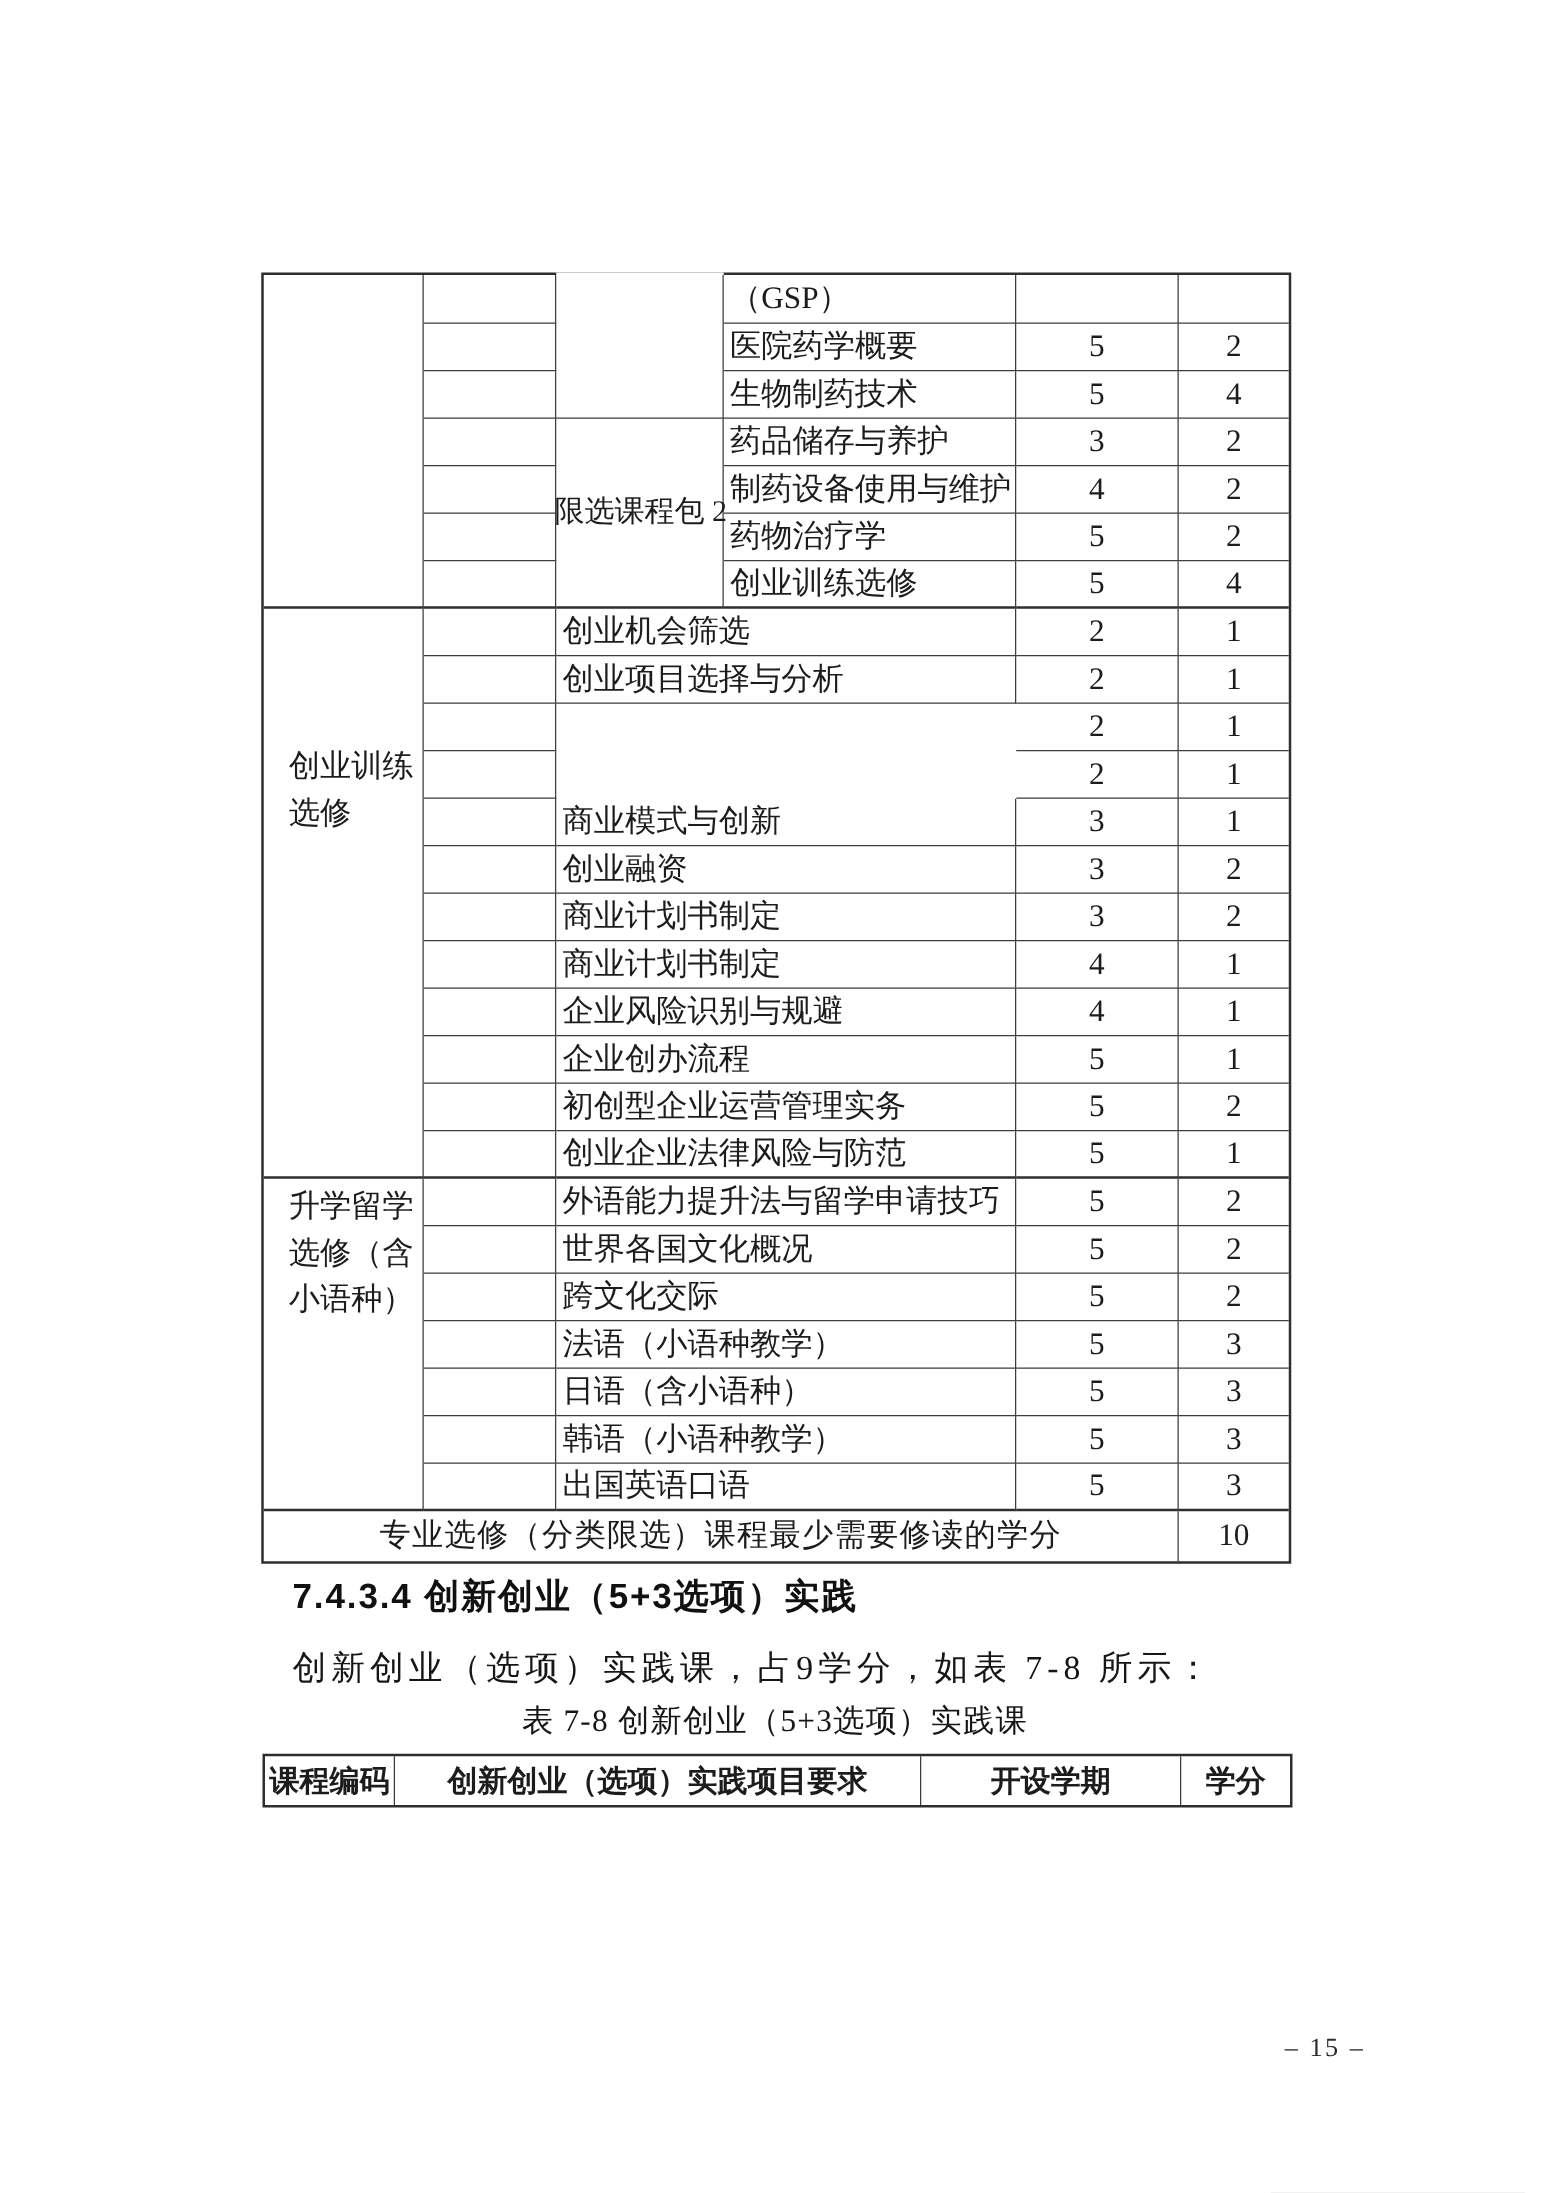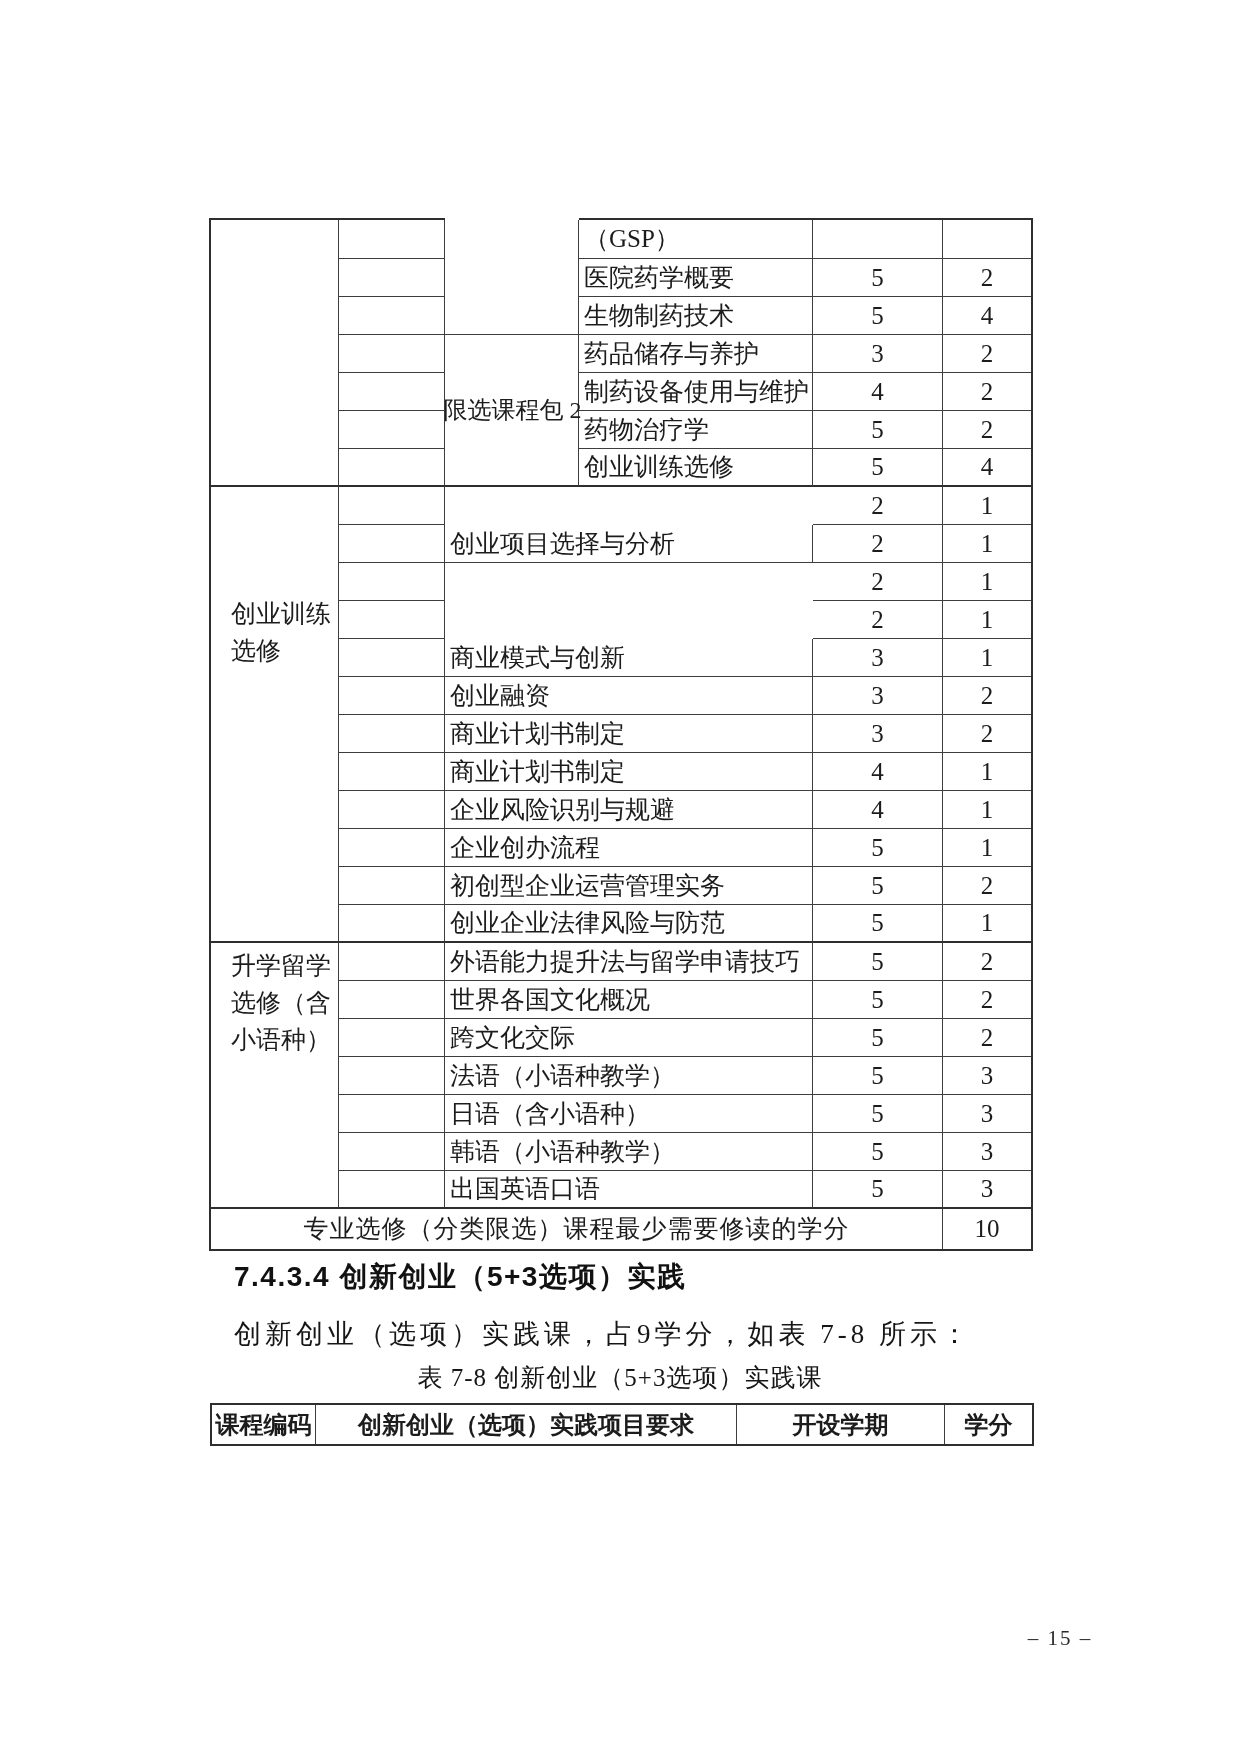--- a/index.html
+++ b/index.html
@@ -100,20 +100,21 @@
     <div class="cell br bb" style="grid-area:11/2"></div>
     <div class="cell br bb" style="grid-area:12/2"></div>
     <div class="cell br bb" style="grid-area:13/2"></div>
     <div class="cell br bb" style="grid-area:14/2"></div>
     <div class="cell br bb" style="grid-area:15/2"></div>
     <div class="cell br bb" style="grid-area:16/2"></div>
     <div class="cell br bb" style="grid-area:17/2"></div>
     <div class="cell br bb" style="grid-area:18/2"></div>
     <div class="cell br bb2" style="grid-area:19/2"></div>
 
+    <div class="cell br bb course" style="grid-area:8/3/9/5">创业机会筛选</div>
     <div class="cell br bb course" style="grid-area:9/3/10/5">创业项目选择与分析</div>
     <div class="cell br bb course" style="grid-area:12/3/13/5">商业模式与创新</div>
     <div class="cell br bb course" style="grid-area:13/3/14/5">创业融资</div>
     <div class="cell br bb course" style="grid-area:14/3/15/5">商业计划书制定</div>
     <div class="cell br bb course" style="grid-area:15/3/16/5">商业计划书制定</div>
     <div class="cell br bb course" style="grid-area:16/3/17/5">企业风险识别与规避</div>
     <div class="cell br bb course" style="grid-area:17/3/18/5">企业创办流程</div>
     <div class="cell br bb course" style="grid-area:18/3/19/5">初创型企业运营管理实务</div>
     <div class="cell br bb2 course" style="grid-area:19/3/20/5">创业企业法律风险与防范</div>
 

